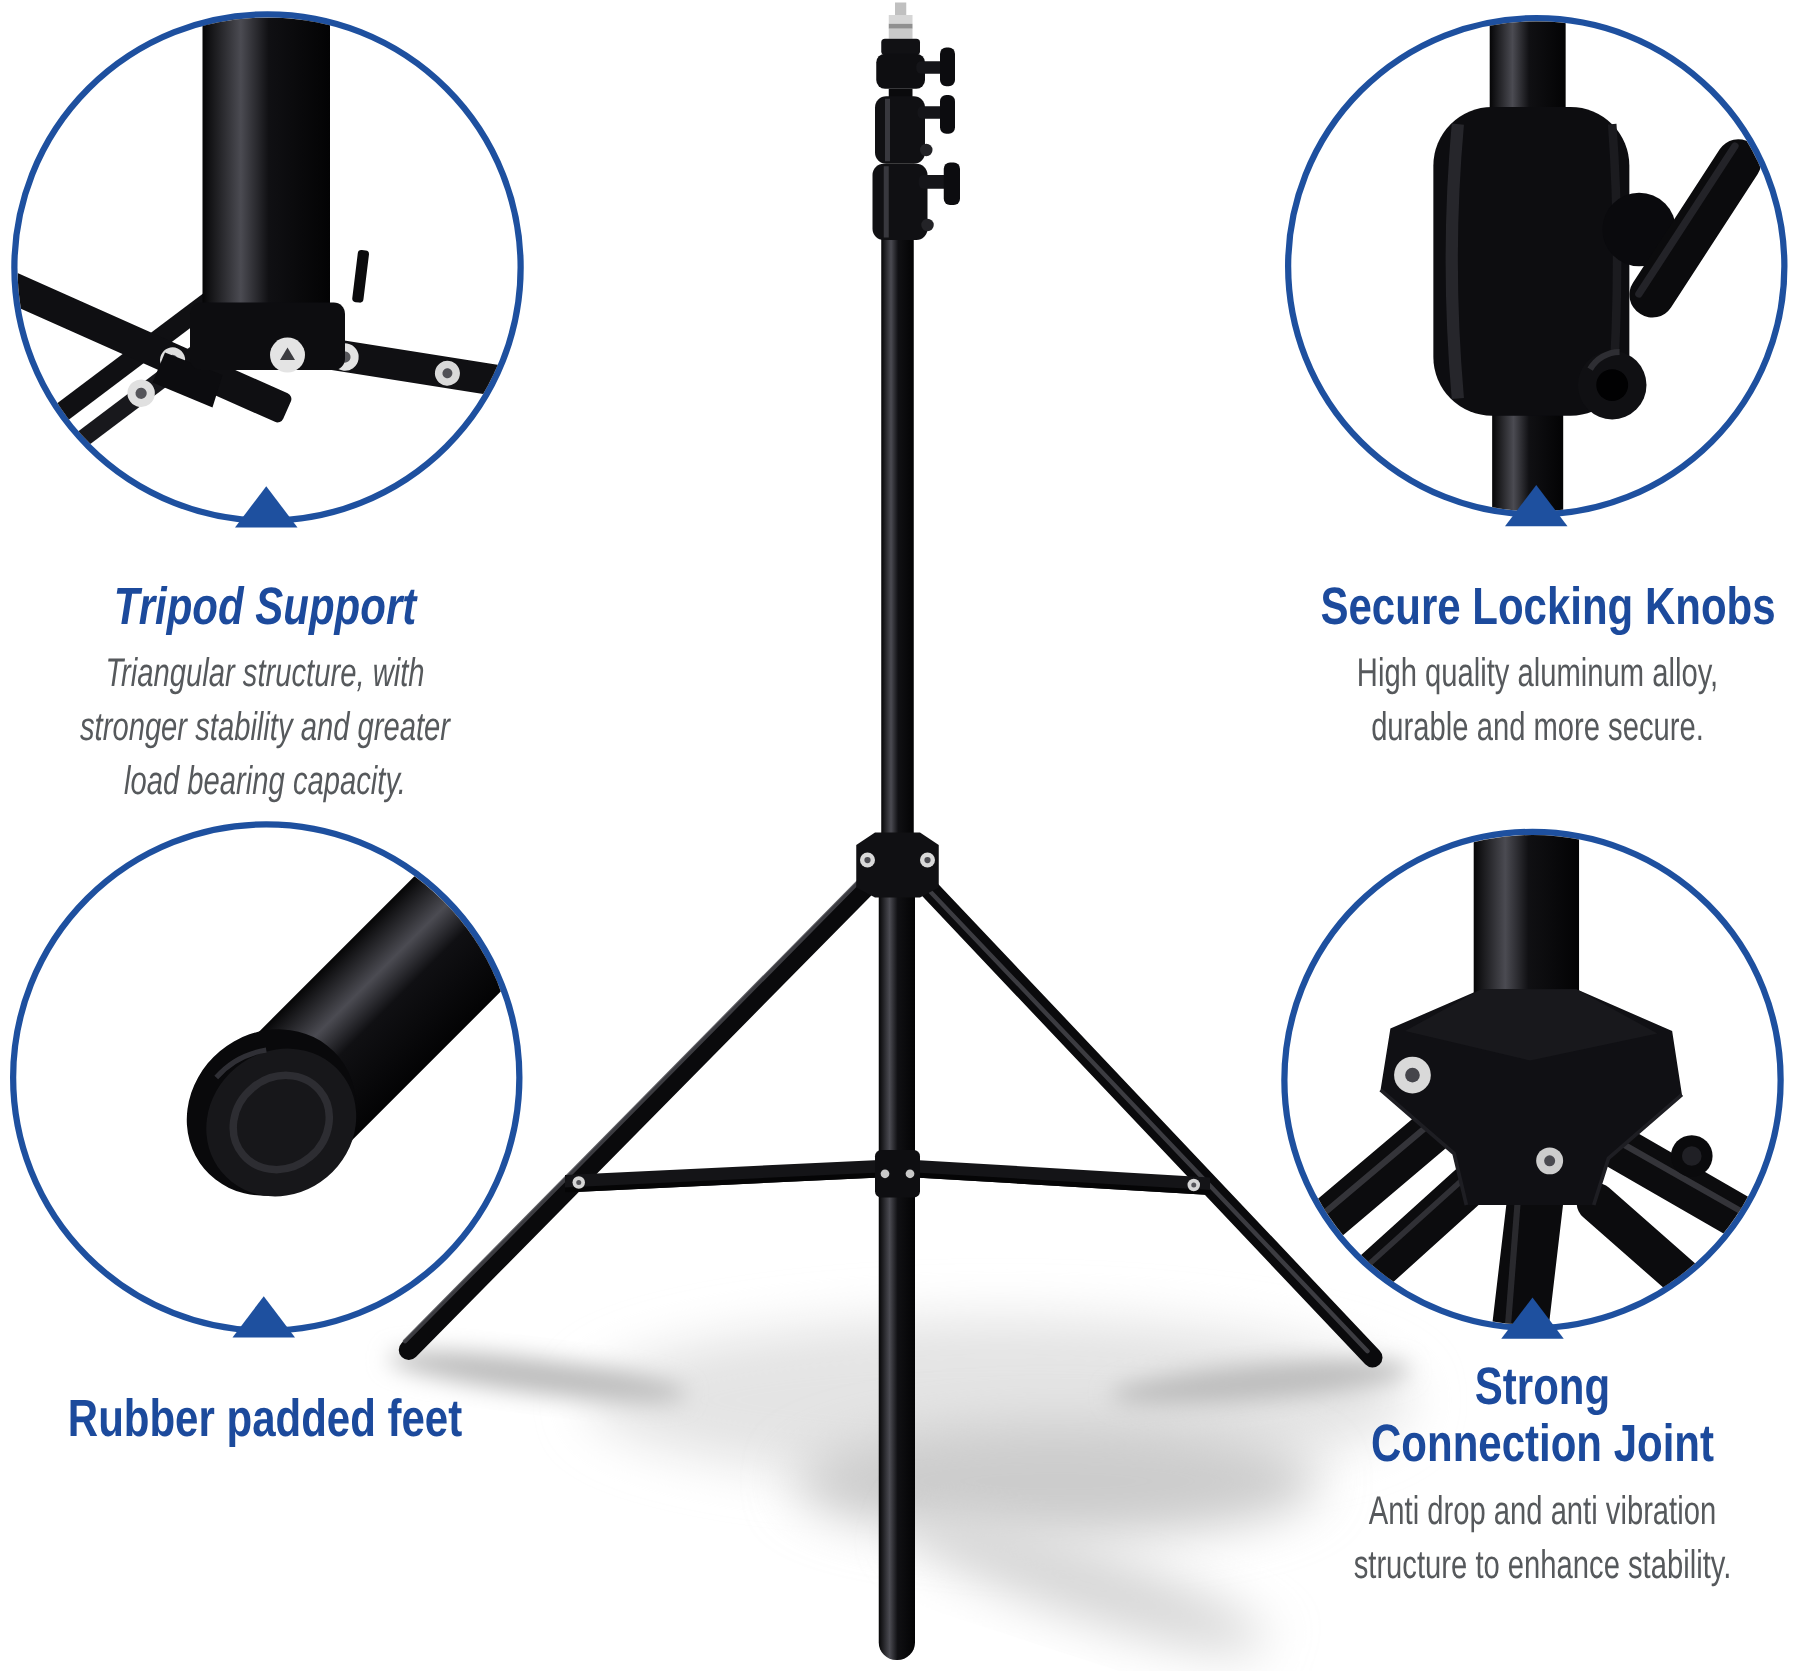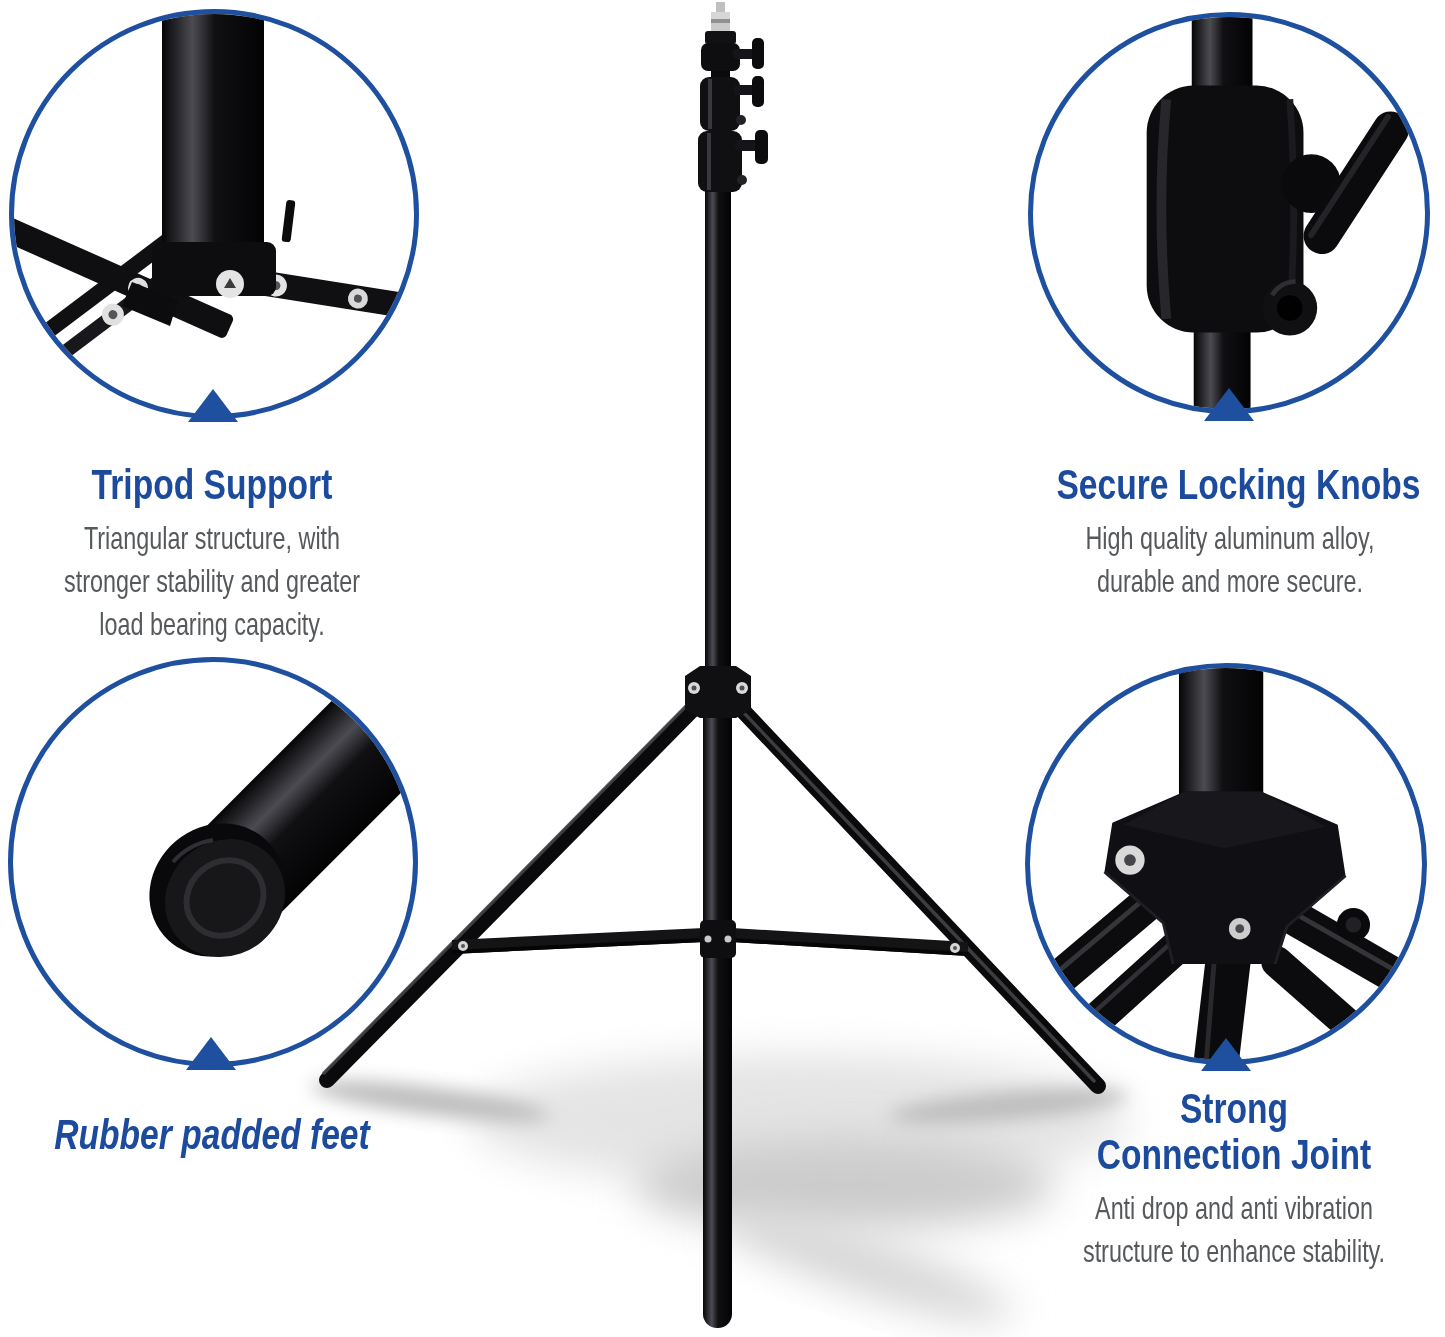--- a/index.html
+++ b/index.html
@@ -20,23 +20,23 @@
   .pointer{
     position:absolute;width:0;height:0;z-index:3;
     border-left:25px solid transparent;border-right:25px solid transparent;
     border-bottom:33px solid #1e509f;
   }
   .p-tl{left:188px;top:389px;}
   .p-tr{left:1204px;top:388px;}
   .p-bl{left:186px;top:1037px;}
   .p-br{left:1201px;top:1038px;}
   .feature{position:absolute;text-align:center;z-index:2;}
-  .f-tl{left:0px;top:462px;width:424px;}
+  .f-tl{left:0px;top:462px;width:424px;font-style:italic;}
   .f-tr{left:1013px;top:462px;width:434px;}
-  .f-bl{left:0px;top:1112px;width:424px;font-style:italic;}
+  .f-bl{left:0px;top:1112px;width:424px;}
   .f-br{left:1017px;top:1086px;width:434px;}
   .t-line{
     font-size:42px;font-weight:700;color:#1c4a9c;line-height:46px;
     transform:scaleX(.8);transform-origin:50% 50%;white-space:nowrap;
   }
   .desc{margin-top:9px;}
   .d-line{
     font-size:32px;font-weight:400;color:#56595c;line-height:43px;
     transform:scaleX(.73);transform-origin:50% 50%;white-space:nowrap;
   }

